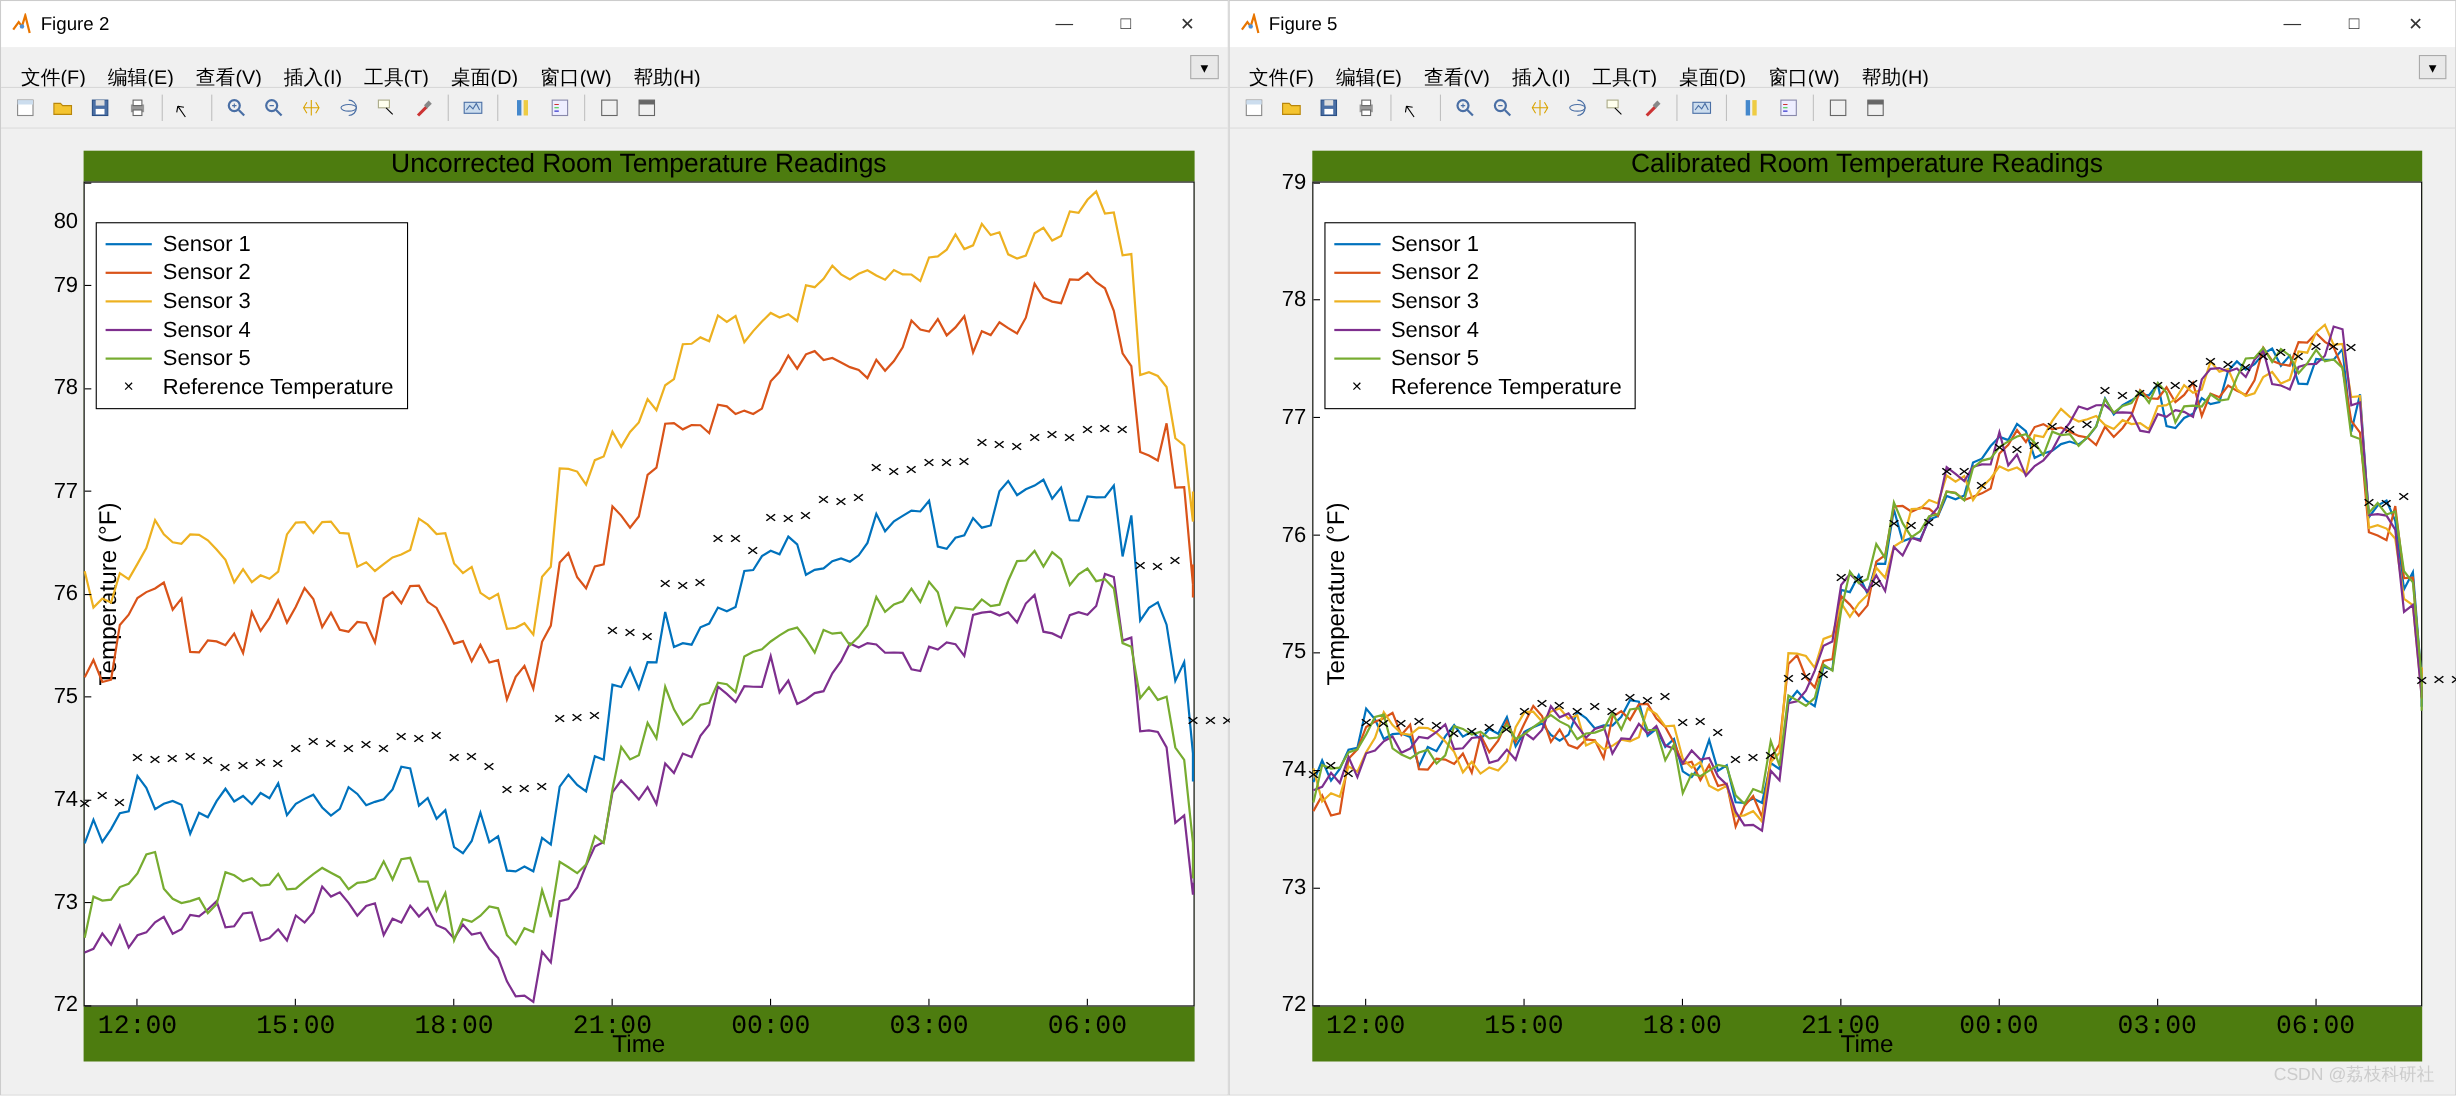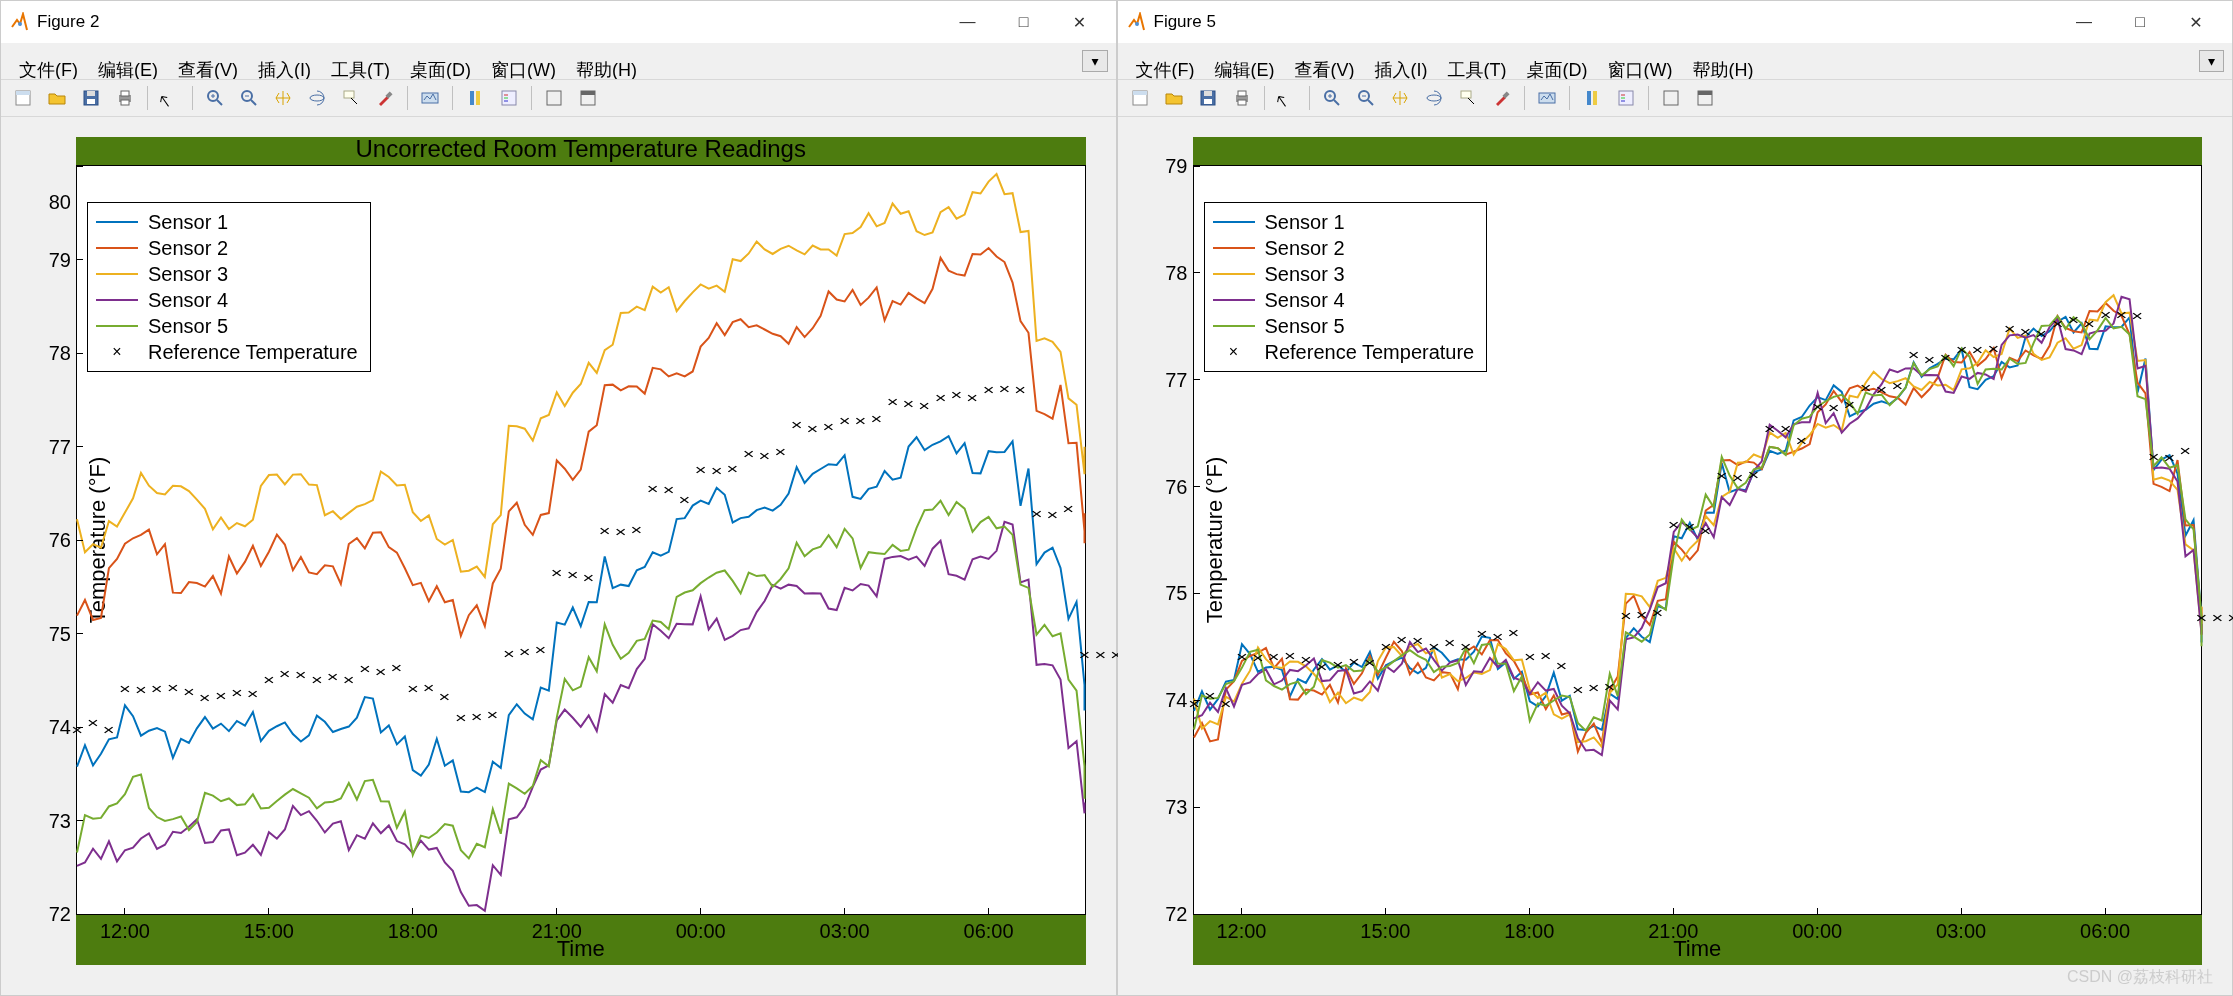--- a/index.html
+++ b/index.html
@@ -115,21 +115,22 @@
   .ytick-label {
     position: absolute;
     right: calc(100% + 6px);
     transform: translateY(-50%);
     font-size: 20px;
   }
   .xtick-label {
     position: absolute;
     top: calc(100% + 6px);
     transform: translateX(-50%);
-    font-size: 20px;
+    font-size: 24px;
+    font-family: Liberation Mono, monospace;
   }
   .tick-mark-y { position:absolute; left:0; width:6px; height:1px; background:#000; }
   .tick-mark-x { position:absolute; bottom:0; height:6px; width:1px; background:#000; }
 
   .legend {
     position: absolute;
     top: 36px; left: 10px;
     background: #fff;
     border: 1px solid #000;
     padding: 6px 12px 6px 8px;
@@ -554,20 +555,21 @@
     <span class="tbtn">
         <svg width="20" height="20">
           <rect x="3" y="3" width="14" height="14" fill="none" stroke="#666"></rect>
           <rect x="3" y="3" width="14" height="4" fill="#666"></rect>
         </svg>
       </span>
   </div>
 
   <div class="plot-area">
     <div class="chart">
+      <div class="chart-title">Calibrated Room Temperature Readings</div>
       <div class="axes-box" id="axes-1">
         <div class="ylabel">Temperature (°F)</div>
         <div class="xlabel">Time</div>
         <div class="legend" id="legend-1">
             <div class="legend-row">
               <div class="legend-swatch" style="background: rgb(0, 114, 189);"></div>
               <span>Sensor 1</span>
             </div>
             <div class="legend-row">
               <div class="legend-swatch" style="background: rgb(217, 83, 25);"></div>

